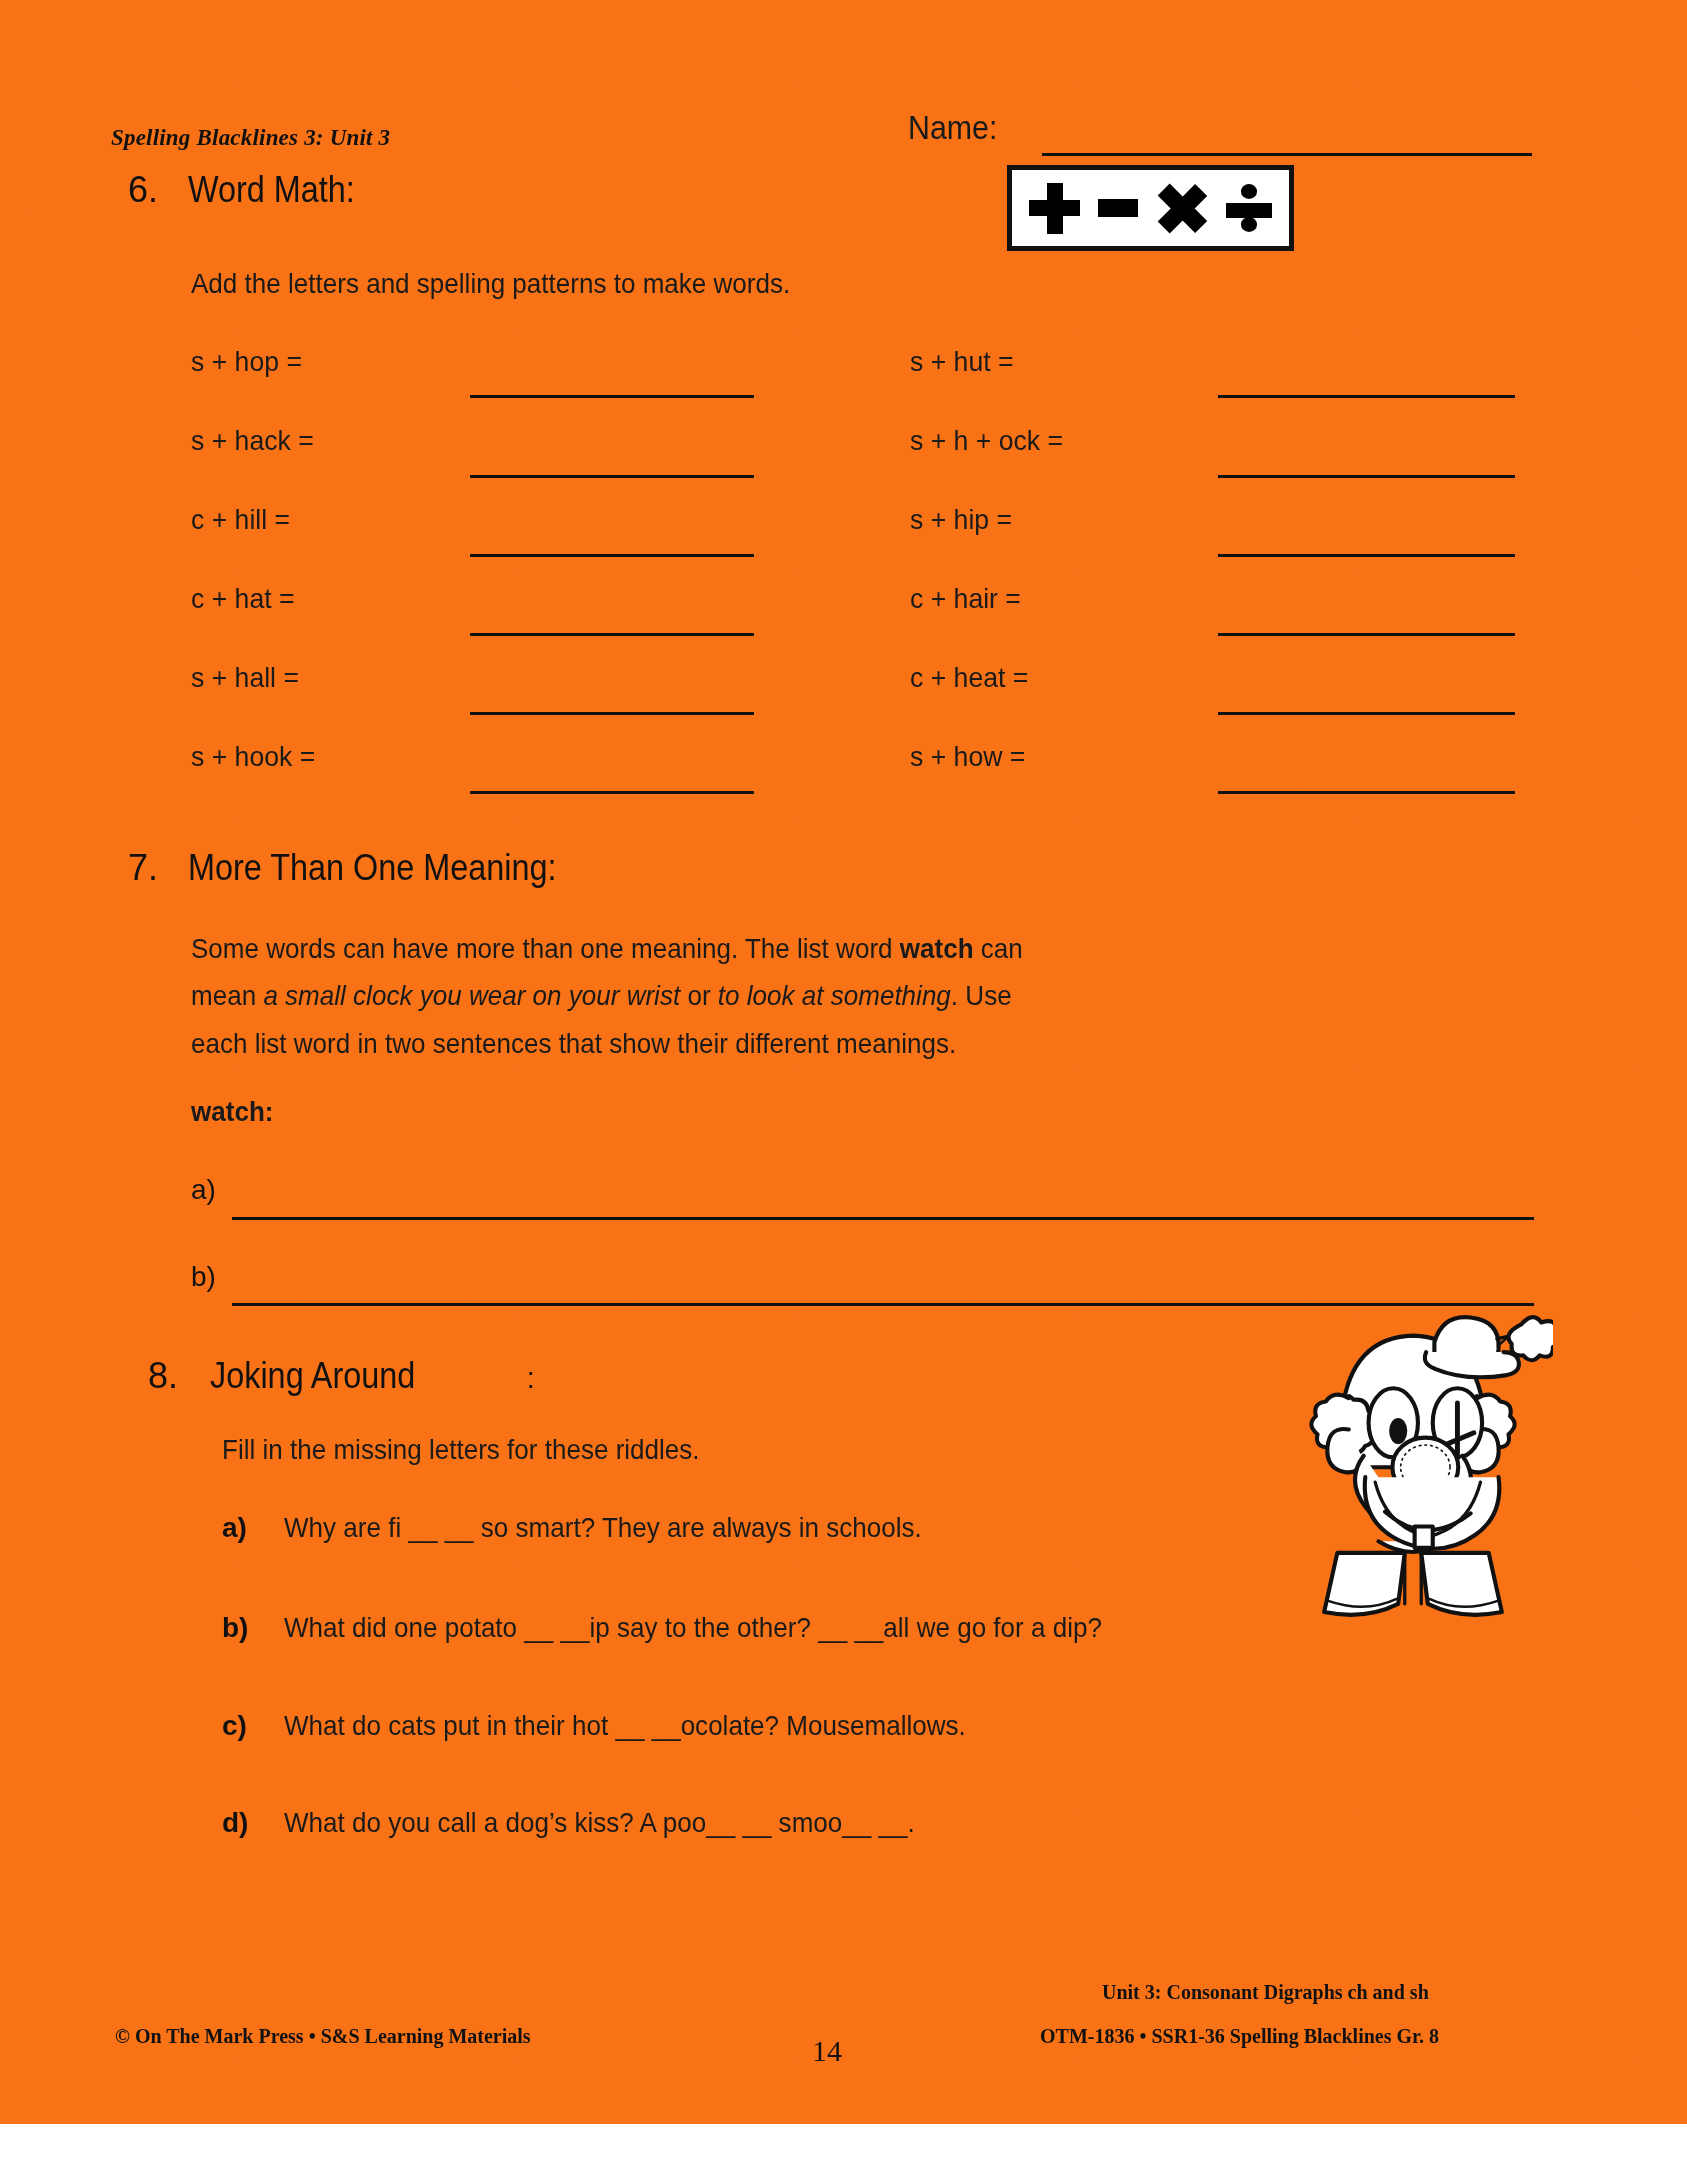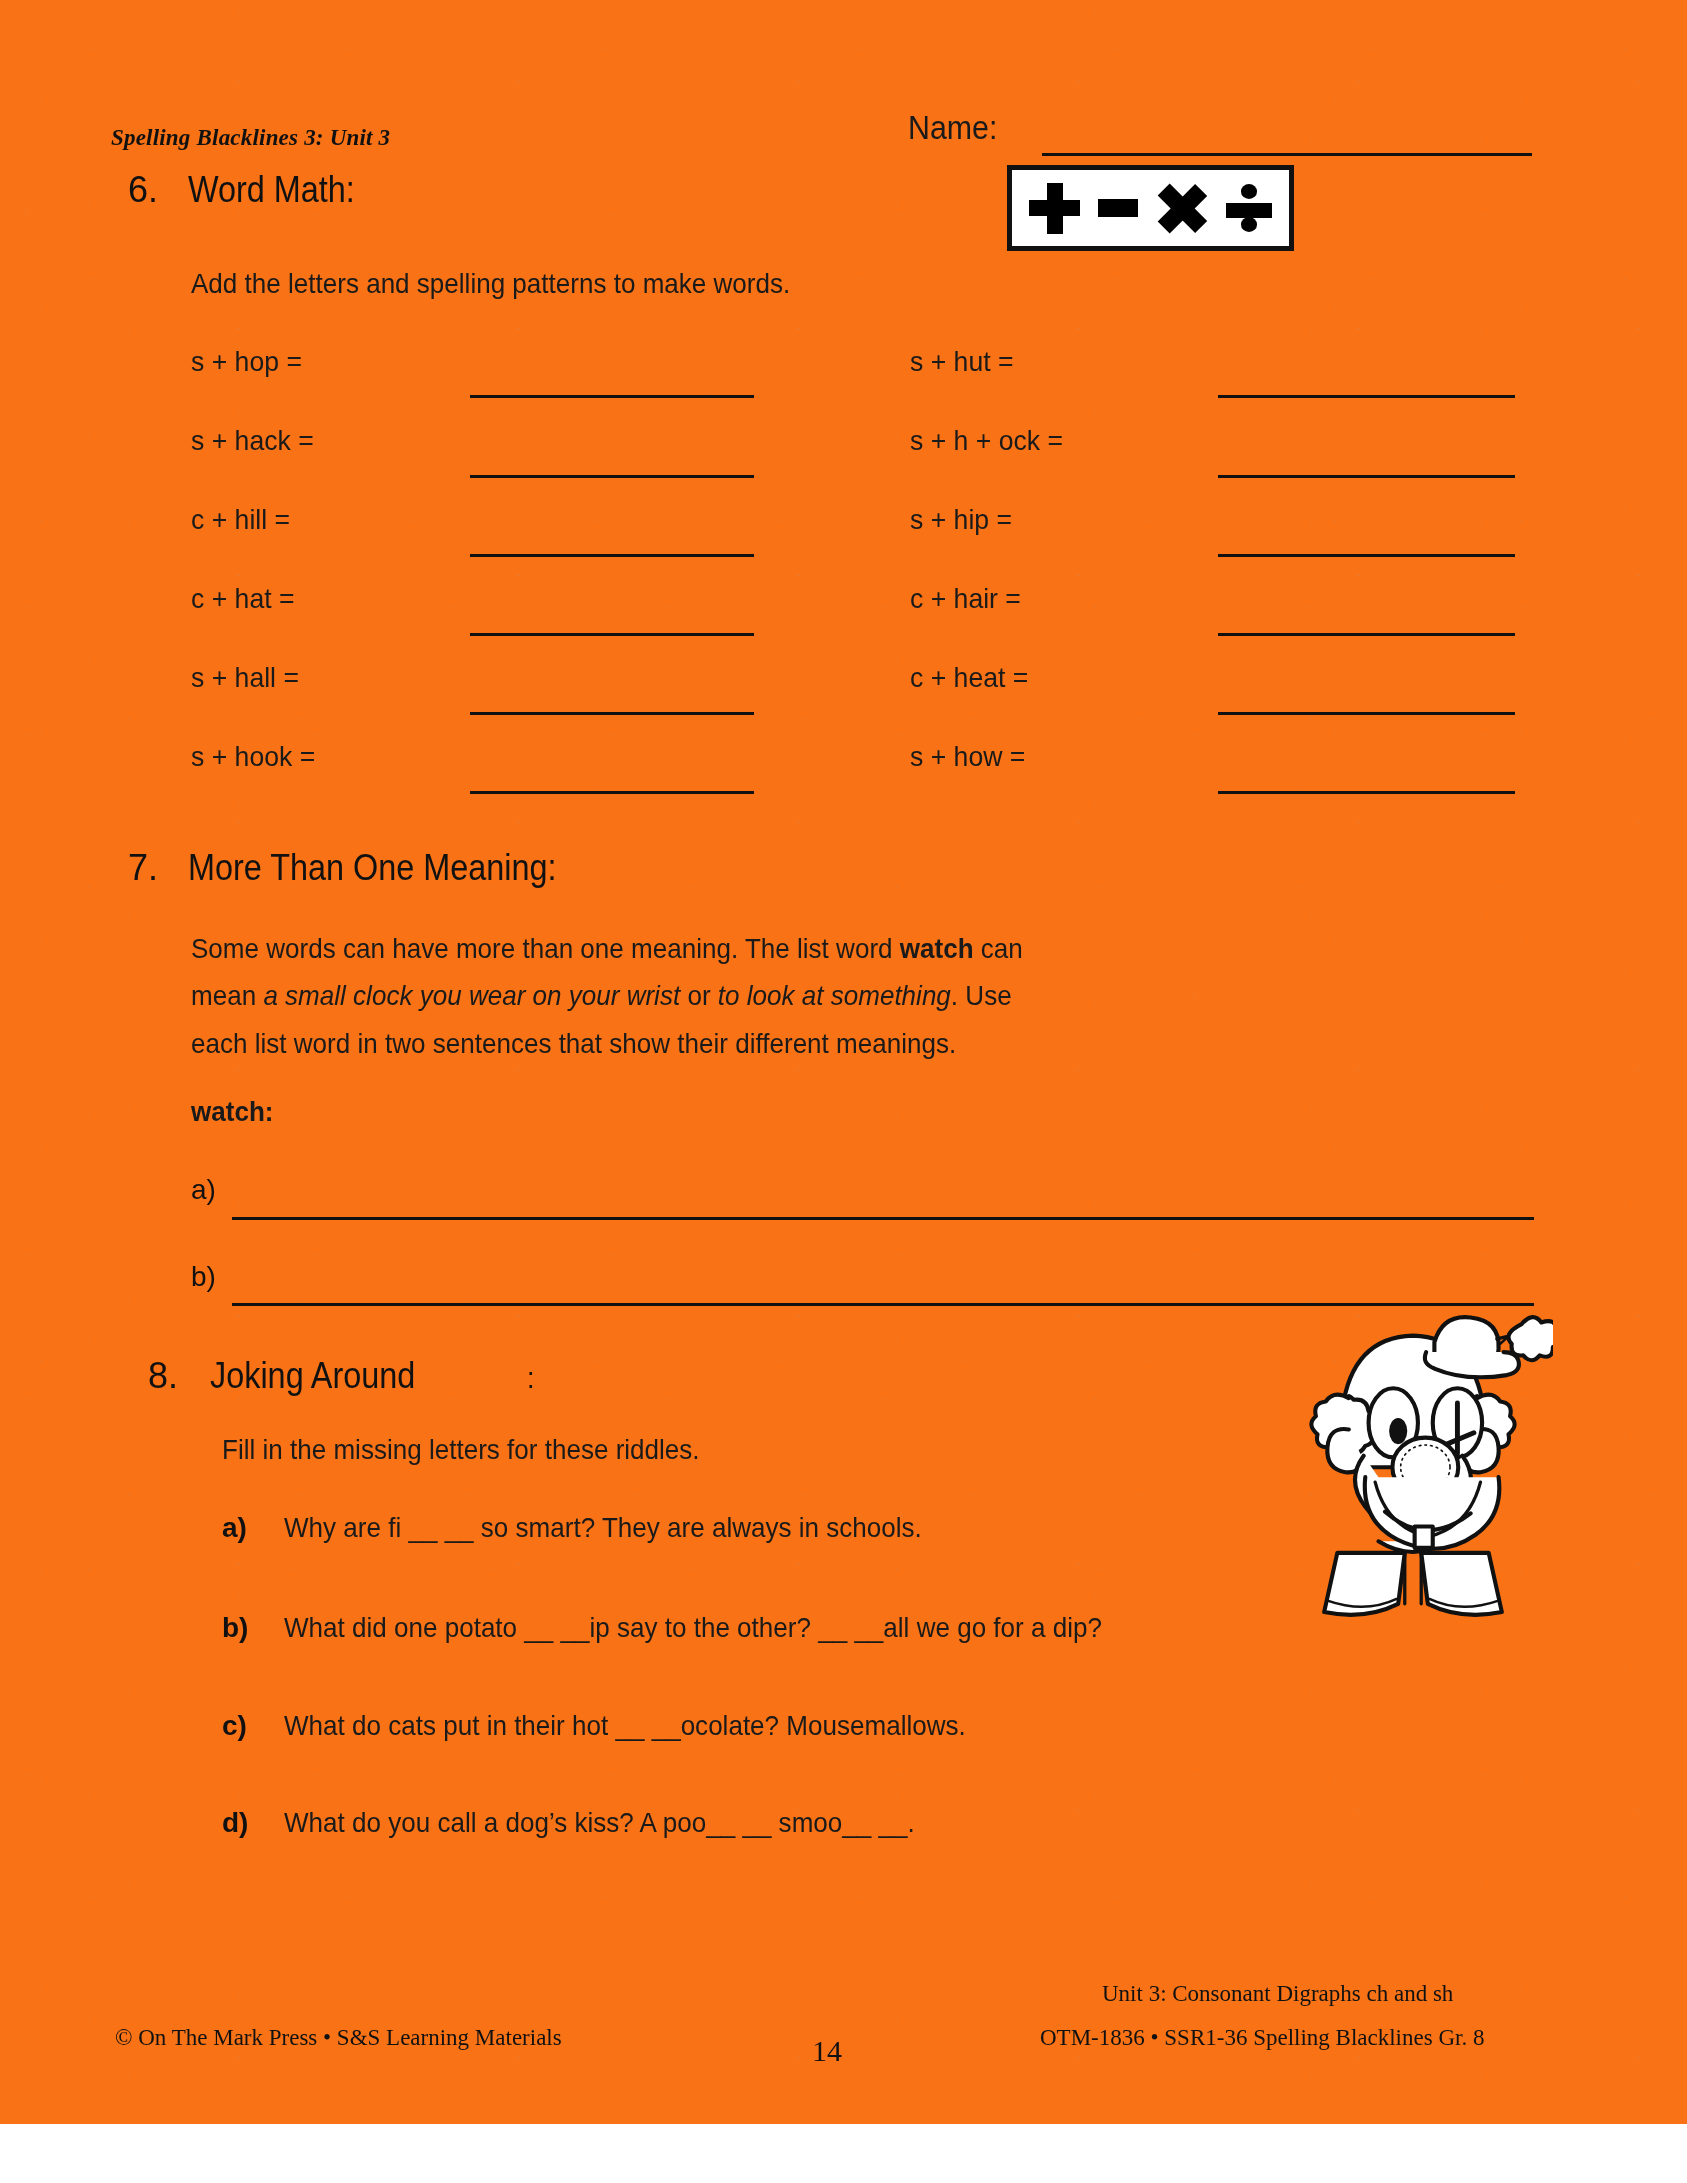--- a/index.html
+++ b/index.html
@@ -171,22 +171,22 @@
   .long-line {
     position: absolute;
     height: 3.3px;
     background: #111;
   }
 
   
   .footer-txt {
     position: absolute;
     font-family: "Liberation Serif", serif;
-    font-weight: normal;
-    font-size: 23px;
+    font-weight: bold;
+    font-size: 20px;
     color: #111;
     white-space: nowrap;
   }
   #page-num {
     position: absolute;
     left: 812px; top: 2017px;
     font-family: "Liberation Serif", serif;
     font-size: 30px;
     color: #111;
     margin-top: 17px;

